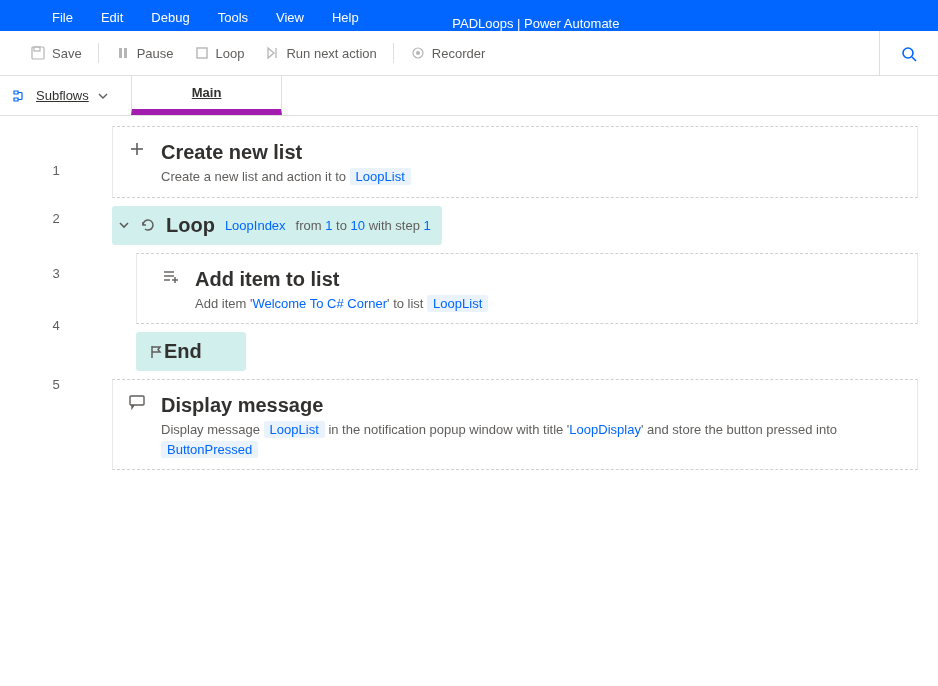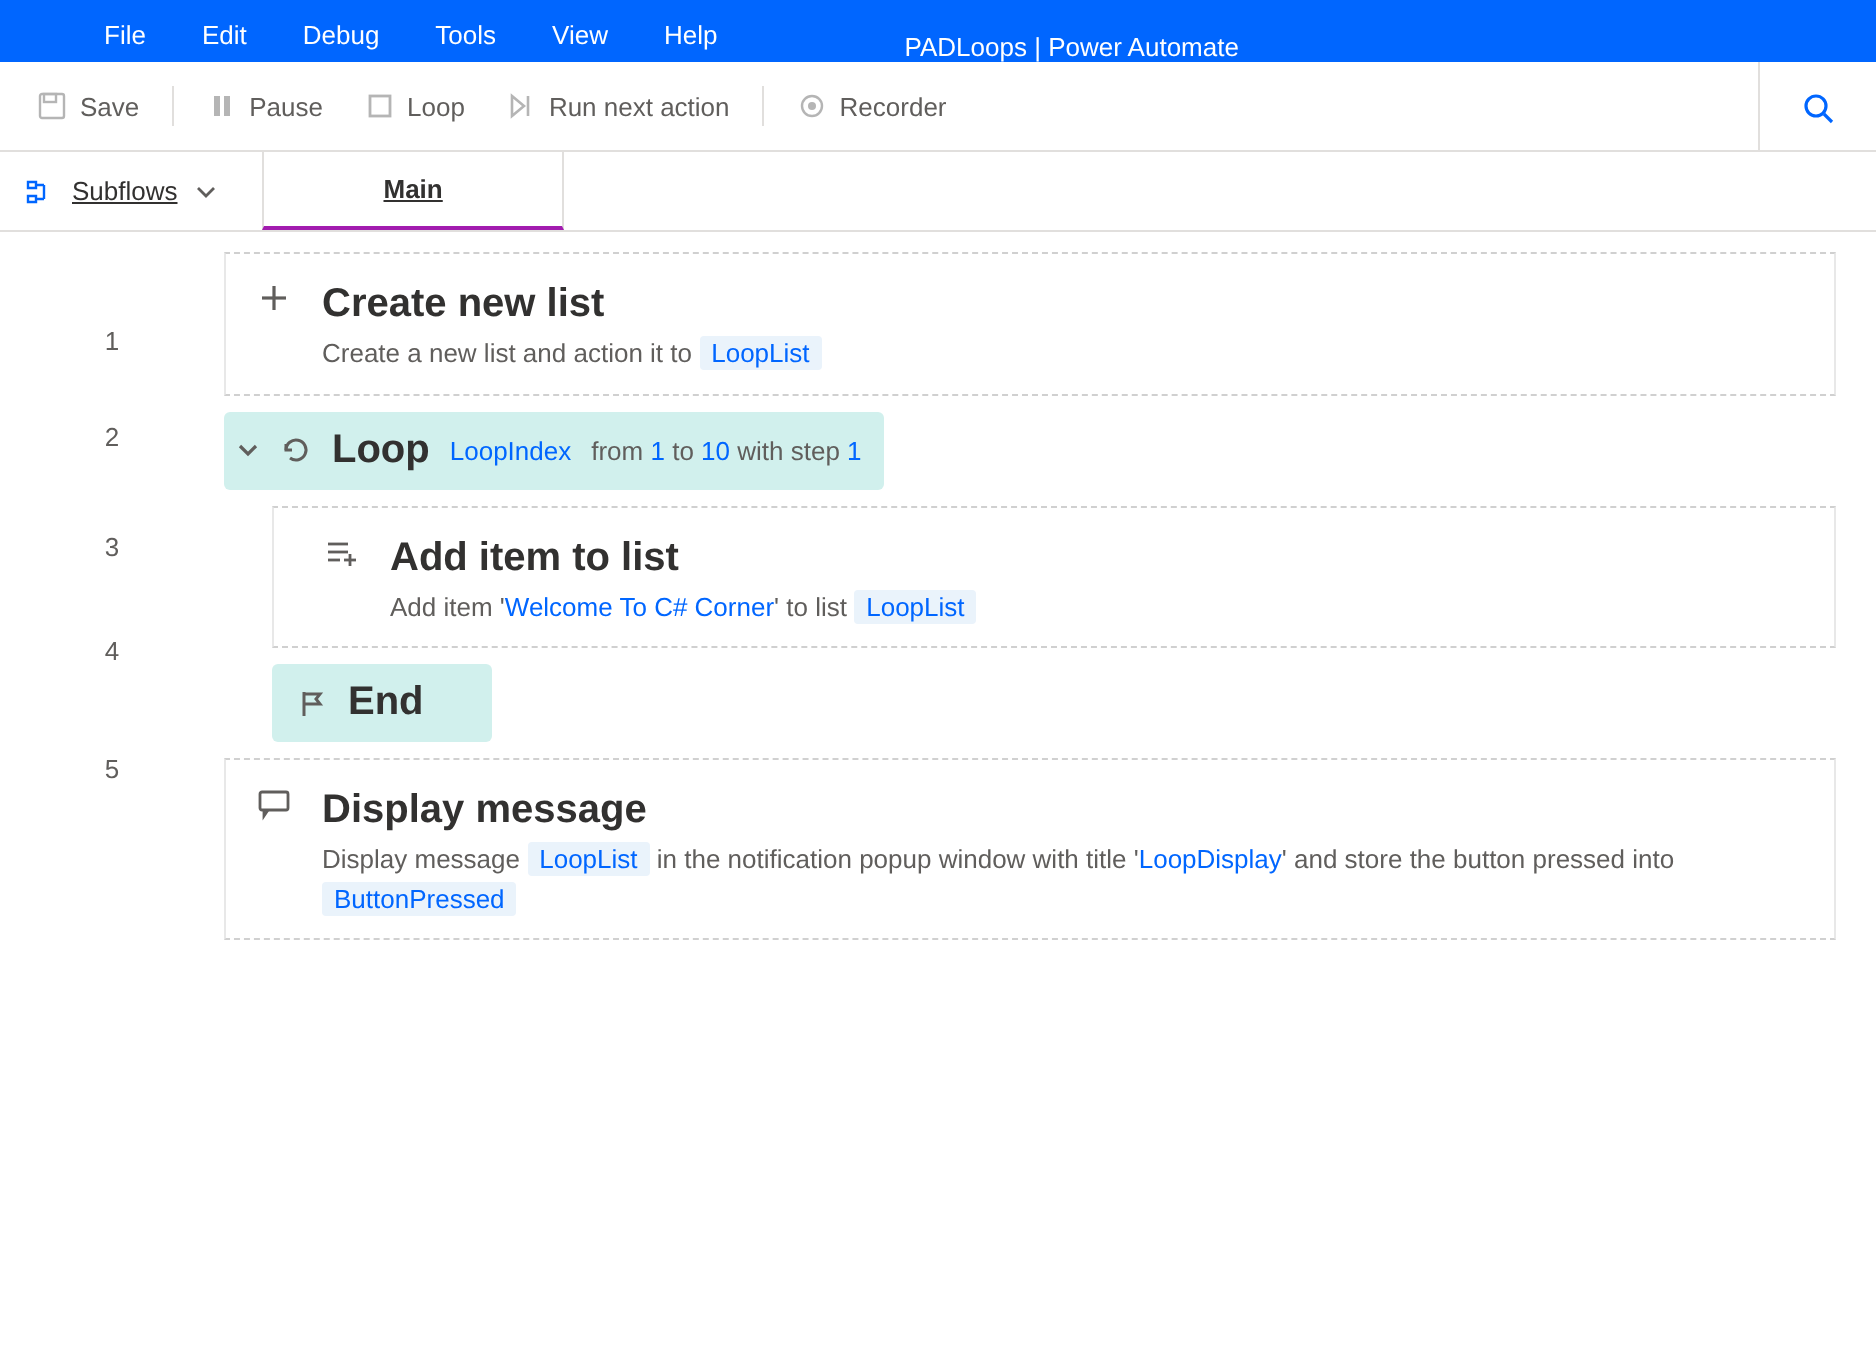--- a/index.html
+++ b/index.html
@@ -5,46 +5,46 @@
   * { box-sizing: border-box; margin: 0; padding: 0; }
   body { font-family: "Segoe UI", Arial, sans-serif; font-size: 13px; color: #323130; background: #fff; width: 938px; height: 686px; overflow: hidden; }
 
   
   .menubar { height: 31px; background: #0066ff; display: flex; align-items: flex-end; color: #fff; position: relative; }
   .menubar .menu-items { display: flex; gap: 0; padding-left: 38px; }
   .menubar .menu-item { padding: 6px 14px; cursor: pointer; font-size: 13px; }
   .menubar .title { position: absolute; left: 50%; transform: translateX(-10%); font-size: 13px; }
 
   
-  .toolbar { height: 45px; border-bottom: 1px solid #e1dfdd; display: flex; align-items: center; padding-left: 8px; position: relative; }
+  .toolbar { height: 45px; border-bottom: 1px solid #e1dfdd; display: flex; align-items: center; padding-left: 20px; position: relative; }
   .tb-btn { display: flex; align-items: center; gap: 6px; padding: 6px 10px; color: #605e5c; cursor: pointer; font-size: 13px; }
   .tb-sep { width: 1px; height: 20px; background: #e1dfdd; margin: 0 6px; }
   .tb-icon { width: 16px; height: 16px; display: flex; align-items: center; justify-content: center; }
   .search-area { position: absolute; right: 20px; top: 0; height: 45px; display: flex; align-items: center; border-left: 1px solid #e1dfdd; padding-left: 20px; }
   .search-icon { width: 18px; height: 18px; }
 
   
   .subflows-row { height: 40px; border-bottom: 1px solid #e1dfdd; display: flex; align-items: center; text-decoration: underline; }
   .subflows-btn { display: flex; align-items: center; gap: 8px; padding: 0 14px 0 12px; height: 100%; cursor: pointer; }
-  .tab { height: 100%; display: flex; align-items: center; padding: 0 60px; border: 1px solid #e1dfdd; border-top: none; border-bottom: 2px solid #a21caf; margin-left: 8px; font-size: 13px; font-weight: 600; cursor: pointer; }
+  .tab { height: 100%; display: flex; align-items: center; padding: 0 60px; border: 1px solid #e1dfdd; border-top: none; border-bottom: 6px solid #a21caf; margin-left: 8px; font-size: 13px; font-weight: 600; cursor: pointer; }
 
   
   .main { display: flex; height: calc(686px - 31px - 45px - 40px); }
   .gutter { width: 112px; padding-top: 22px; }
   .gutter .ln { height: 0; display: flex; align-items: center; justify-content: center; color: #605e5c; font-size: 13px; position: relative; }
   .flow { flex: 1; padding-top: 10px; padding-right: 20px; }
 
   .action-card { border: 1px solid #e8e8e8; border-top: 1px dashed #d0d0d0; border-bottom: 1px dashed #d0d0d0; padding: 10px 14px; display: flex; gap: 14px; align-items: flex-start; background: #fff; margin-bottom: 8px; }
   .action-icon { width: 20px; height: 20px; flex-shrink: 0; color: #605e5c; display: flex; align-items: center; justify-content: center; margin-top: 2px; }
   .action-body { flex: 1; line-height: 1.5; }
   .action-title { font-weight: 600; font-size: 20px; color: #323130; }
   .action-desc { font-size: 13px; color: #605e5c; }
 
   .loop-header { background: #d1f0ed; border-radius: 3px; padding: 8px 6px; display: flex; align-items: center; gap: 10px; margin-bottom: 8px; width: 330px; }
-  .end-block { background: #d1f0ed; border-radius: 3px; padding: 8px 12px; display: flex; align-items: center; gap: 10px; margin-bottom: 8px; width: 110px; margin-left: 24px; }
+  .end-block { background: #d1f0ed; border-radius: 3px; padding: 8px 12px; display: flex; align-items: center; margin-bottom: 8px; width: 110px; margin-left: 24px; }
   .indent { margin-left: 24px; }
 
   .var-chip { background: #eaf3fb; color: #0066ff; padding: 1px 6px; border-radius: 2px; font-size: 13px; }
   .kw-num { color: #0066ff; }
   .kw-str { color: #0066ff; }
   .blue-text { color: #0066ff; }
 
   svg { display: block; }
 </style>
 </head>

